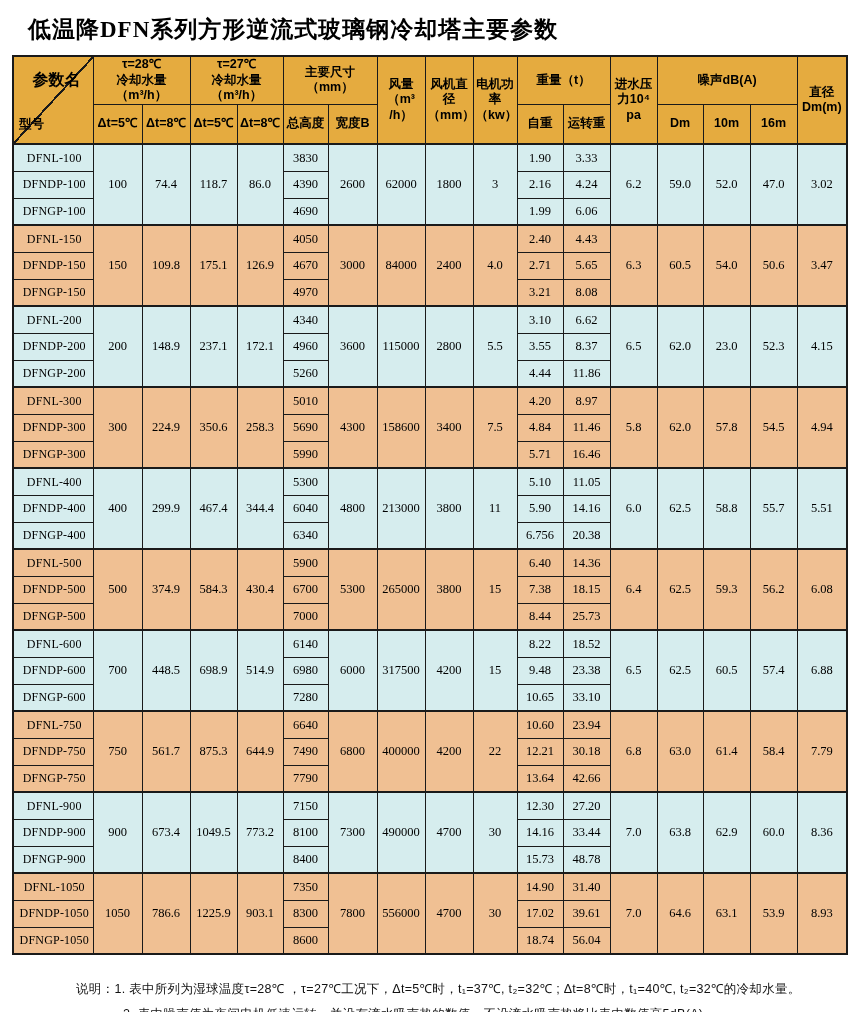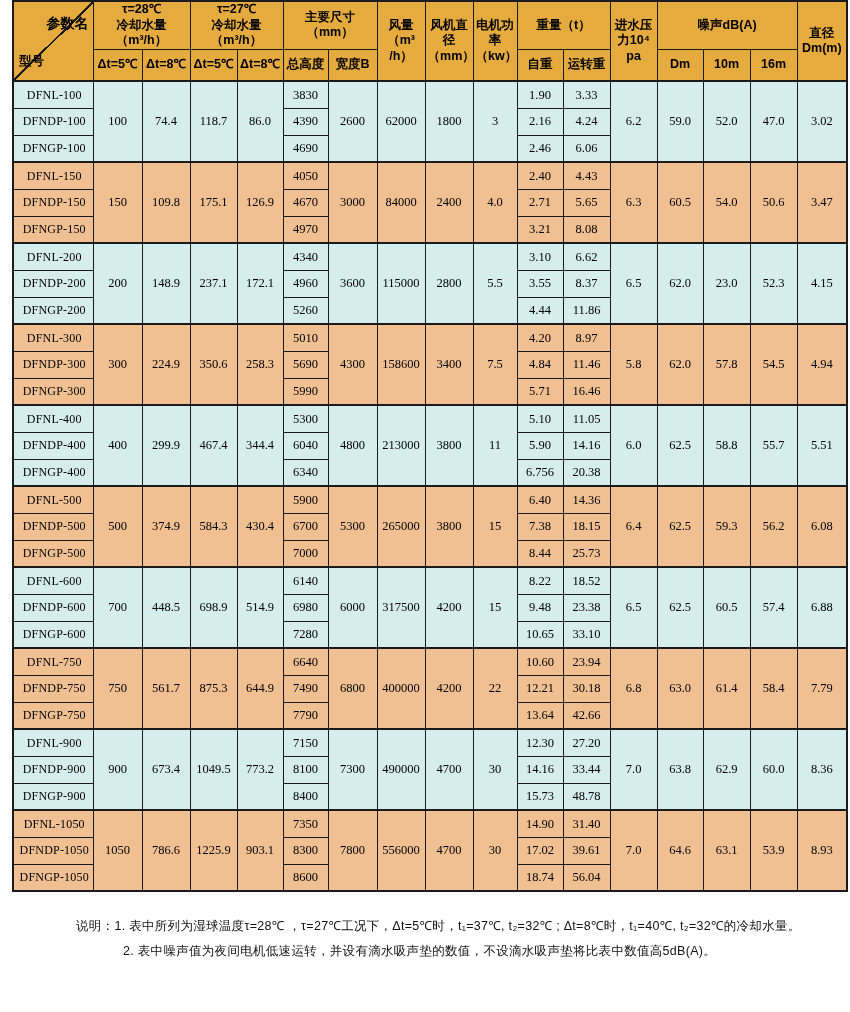--- a/index.html
+++ b/index.html
@@ -42,32 +42,32 @@
   }
   thead th{
     background:var(--header-bg);
     font-weight:bold;
     font-size:12.5px;
     line-height:1.25;
     white-space:pre-line;
     color:#000;
   }
   thead tr.h1 th{height:40px;}
-  thead tr.h2 th{height:32px;}
+  thead tr.h2 th{height:40px;}
   th.corner{
     position:relative;
     background:
       linear-gradient(to bottom right,
         rgba(0,0,0,0) calc(50% - 1px),
         var(--border) calc(50% - 1px),
         var(--border) calc(50% + 1px),
         rgba(0,0,0,0) calc(50% + 1px)),
       var(--header-bg);
   }
-  th.corner .c-top{position:absolute;top:13px;right:4px;font-size:14px;}
+  th.corner .c-top{position:absolute;top:13px;right:12px;font-size:16px;}
   th.corner .c-bottom{position:absolute;bottom:11px;left:5px;font-size:12.5px;}
   tbody td{
     height:27px;
     font-family:"Liberation Serif",serif;
     font-size:12.5px;
     color:#000;
   }
   tbody td.model{
     text-align:center;
     padding-left:4px;
@@ -84,20 +84,21 @@
     color:#111;
     letter-spacing:0.3px;
   }
   .notes .note2{padding-left:47px;}
 </style>
 </head>
 <body>
 
 <div class="page">
 
+  <div class="title">低温降DFN系列方形逆流式玻璃钢冷却塔主要参数</div>
 
   <table class="spec">
     <colgroup>
       <col style="width:80px">
         <col style="width:49px">
         <col style="width:48px">
         <col style="width:47px">
       <col style="width:46px">
         <col style="width:45px">
         <col style="width:49px">
@@ -175,21 +176,21 @@
         </tr>
         <tr class="g-blue">
           <td class="model">DFNDP-100</td>
           <td class="num">4390</td>
           <td class="num">2.16</td>
           <td class="num">4.24</td>
         </tr>
         <tr class="g-blue">
           <td class="model">DFNGP-100</td>
           <td class="num">4690</td>
-          <td class="num">2.46</td>
+          <td class="num">1.99</td>
           <td class="num">6.06</td>
         </tr>
         <tr class="g-orange group-start">
           <td class="model">DFNL-150</td>
           <td class="num" rowspan="3">150</td>
           <td class="num" rowspan="3">109.8</td>
           <td class="num" rowspan="3">175.1</td>
           <td class="num" rowspan="3">126.9</td>
           <td class="num">4050</td>
           <td class="num" rowspan="3">3000</td>

